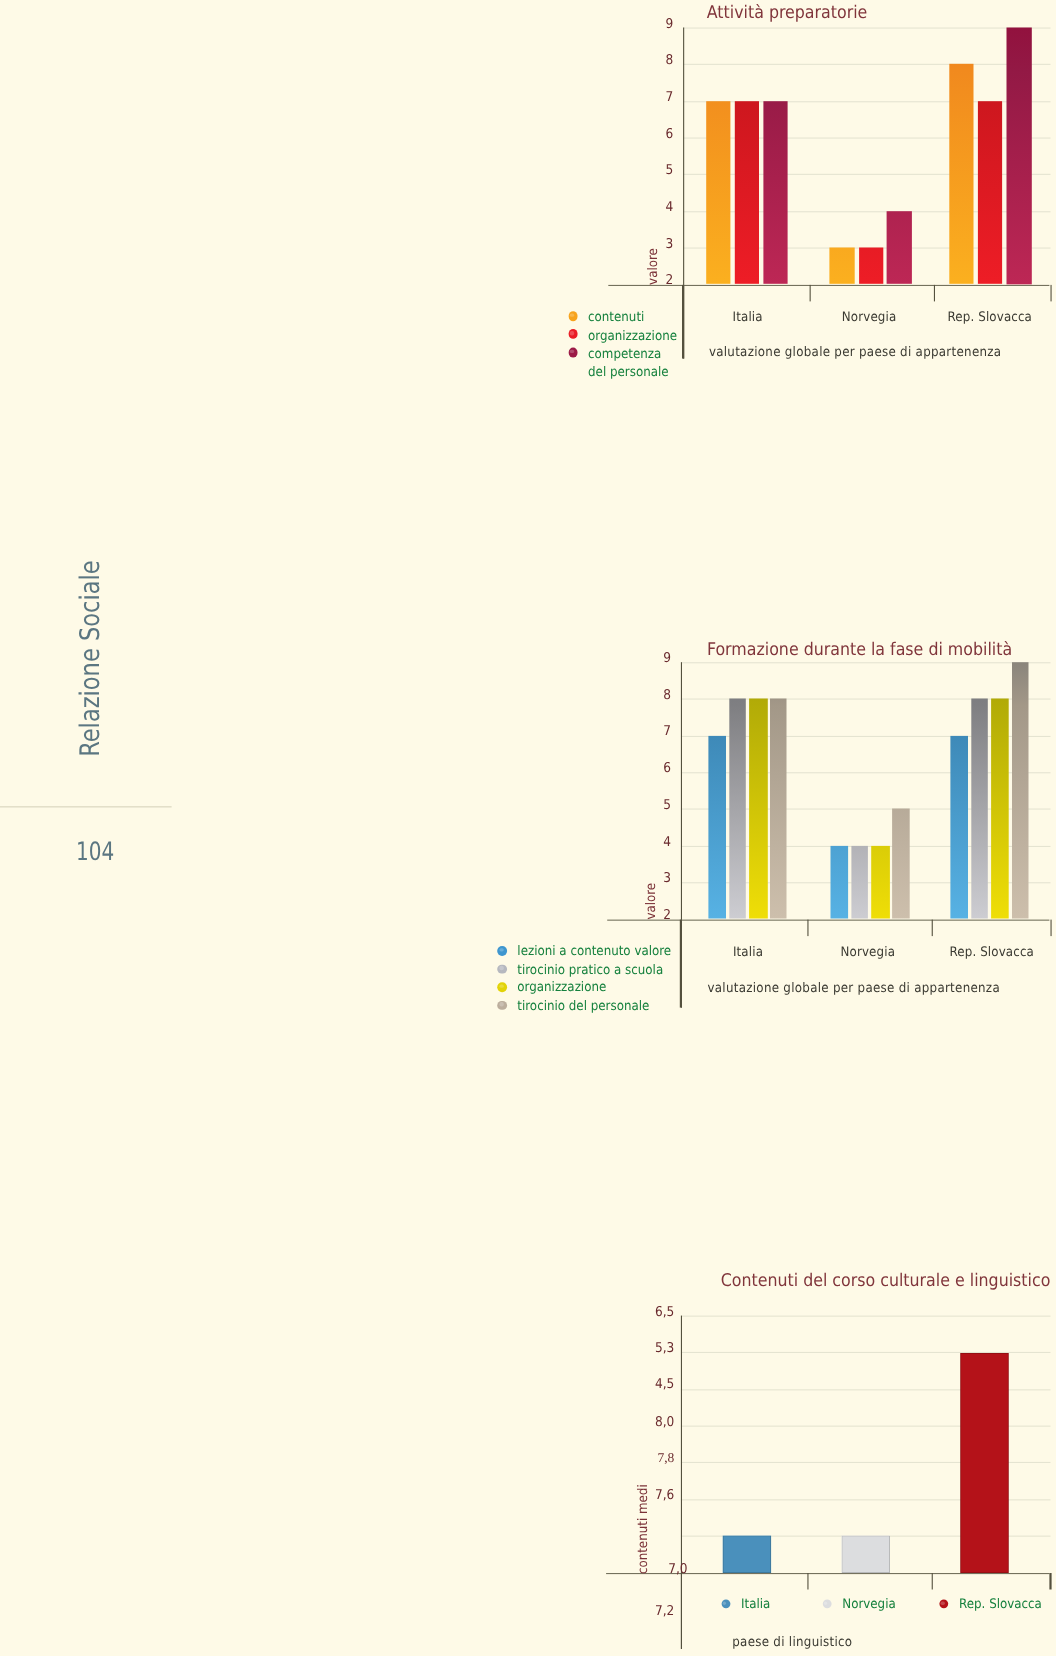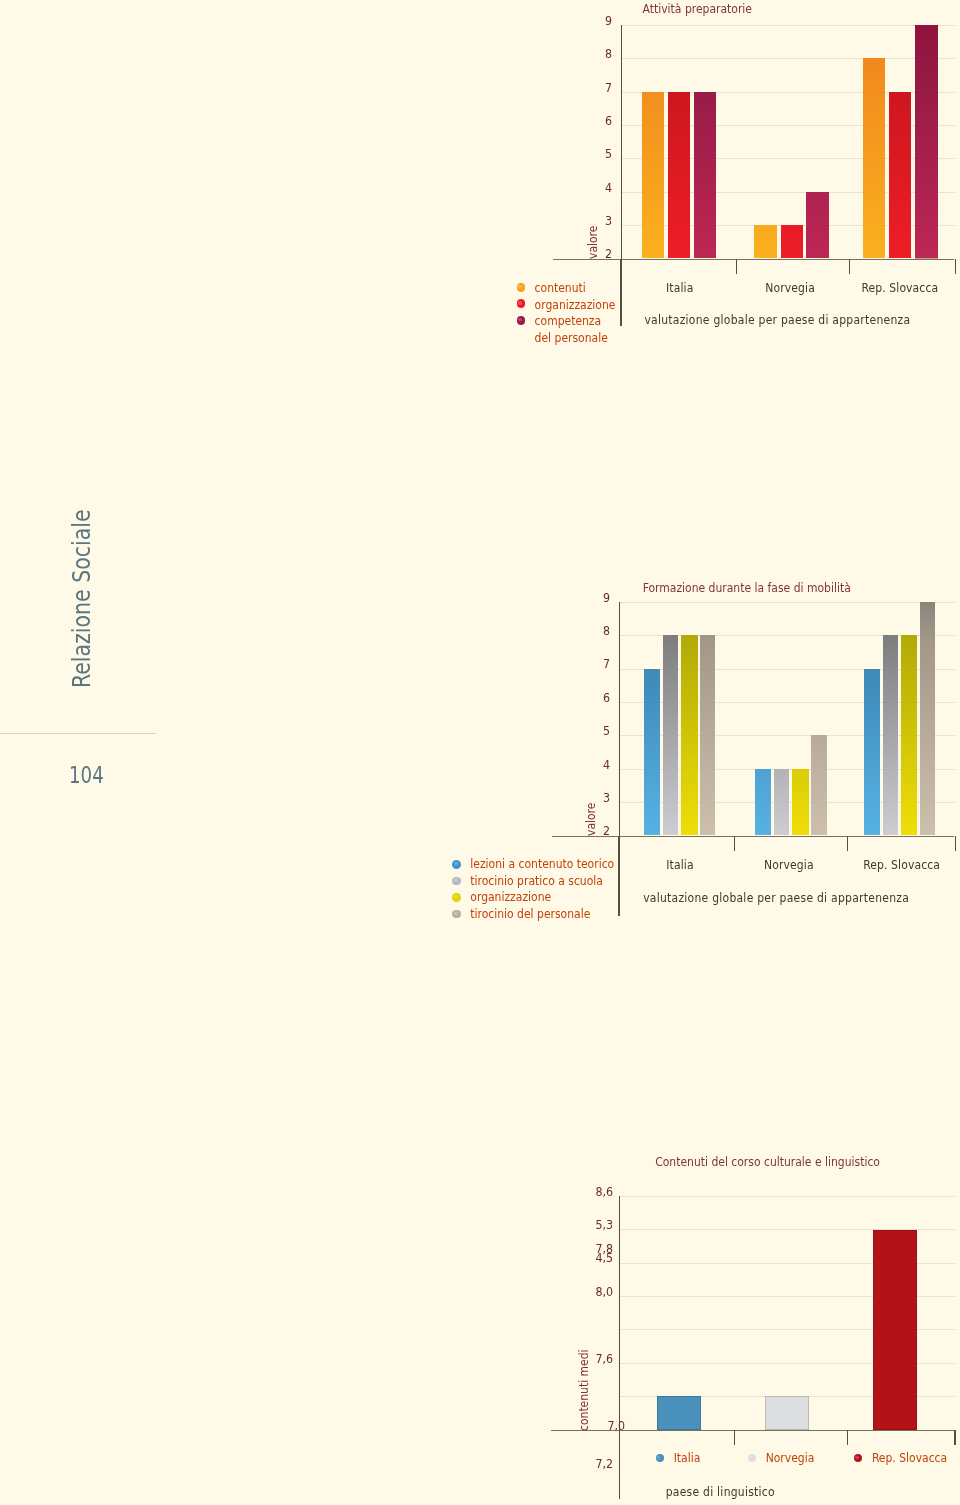--- a/index.html
+++ b/index.html
@@ -17,26 +17,26 @@
   .rule{left:0;top:733px;width:156px;height:1.1px;background:#d7d3bd;}
   .pageno{left:68.5px;top:763.5px;color:#5b7681;font-size:23px;line-height:1;transform:scaleX(0.88);transform-origin:0 0;}
 
   
   .chart{position:absolute;}
   .gridline{position:absolute;height:1px;background:#e5e4d1;}
   .yaxis{position:absolute;width:1.3px;background:#54503e;}
   .baseline{position:absolute;height:1.5px;background:#74715d;}
   .tick{position:absolute;width:1.3px;background:#54503e;}
   .ylab{position:absolute;text-align:right;color:#6a2a2e;font-size:12.3px;line-height:1;}
-  .ctitle{position:absolute;color:#80353b;font-size:12px;line-height:1;white-space:nowrap;}
+  .ctitle{position:absolute;color:#80353b;font-size:16px;line-height:1;white-space:nowrap;}
   .catlab{position:absolute;text-align:center;color:#3b3a32;font-size:12px;line-height:1;white-space:nowrap;letter-spacing:0.12px;}
   .axtitle{position:absolute;text-align:center;color:#3b3a32;font-size:12px;line-height:1;white-space:nowrap;letter-spacing:0.26px;}
   .vaxtitle{position:absolute;color:#7b3238;font-size:12px;line-height:1;white-space:nowrap;
     transform-origin:0 0;transform:rotate(-90deg);}
-  .legitem{position:absolute;color:#c2410c;font-size:12px;line-height:1;white-space:nowrap;}
+  .legitem{position:absolute;color:#15803d;font-size:12px;line-height:1;white-space:nowrap;}
   .legdot{position:absolute;border-radius:50%;}
   .legdot::after{content:"";position:absolute;left:22%;top:22%;width:40%;height:40%;
     border-radius:50%;background:rgba(255,255,255,0.22);}
   .bar{position:absolute;}
 </style>
 </head>
 <body>
 
 <div class="page">
 
@@ -123,43 +123,43 @@
       <div class="bar" style="left:755.00px;top:768.73px;width:16.30px;height:66.77px;background-image:linear-gradient(to bottom, #3a7aa6 0%, #3a83b1 17%, #57b2e4 100%);background-size:100% 233.70px;background-position:0 -166.93px;background-repeat:no-repeat;"></div>
       <div class="bar" style="left:773.90px;top:768.73px;width:15.60px;height:66.77px;background-image:linear-gradient(to bottom, #76777b 0%, #7f7f82 17%, #cdcdd2 100%);background-size:100% 233.70px;background-position:0 -166.93px;background-repeat:no-repeat;"></div>
       <div class="bar" style="left:792.10px;top:768.73px;width:16.50px;height:66.77px;background-image:linear-gradient(to bottom, #a7a007 0%, #b3ac07 17%, #efde07 100%);background-size:100% 233.70px;background-position:0 -166.93px;background-repeat:no-repeat;"></div>
       <div class="bar" style="left:811.20px;top:735.34px;width:15.40px;height:100.16px;background-image:linear-gradient(to bottom, #8a857b 0%, #a39888 17%, #cdbfac 100%);background-size:100% 233.70px;background-position:0 -133.54px;background-repeat:no-repeat;"></div>
       <div class="bar" style="left:863.60px;top:668.57px;width:16.30px;height:166.93px;background-image:linear-gradient(to bottom, #3a7aa6 0%, #3a83b1 17%, #57b2e4 100%);background-size:100% 233.70px;background-position:0 -66.77px;background-repeat:no-repeat;"></div>
       <div class="bar" style="left:882.50px;top:635.19px;width:15.60px;height:200.31px;background-image:linear-gradient(to bottom, #76777b 0%, #7f7f82 17%, #cdcdd2 100%);background-size:100% 233.70px;background-position:0 -33.39px;background-repeat:no-repeat;"></div>
       <div class="bar" style="left:900.70px;top:635.19px;width:16.50px;height:200.31px;background-image:linear-gradient(to bottom, #a7a007 0%, #b3ac07 17%, #efde07 100%);background-size:100% 233.70px;background-position:0 -33.39px;background-repeat:no-repeat;"></div>
       <div class="bar" style="left:919.80px;top:601.80px;width:15.40px;height:233.70px;background-image:linear-gradient(to bottom, #8a857b 0%, #a39888 17%, #cdbfac 100%);background-size:100% 233.70px;background-position:0 -0.00px;background-repeat:no-repeat;"></div>
       <div style="position:absolute;left:618.4px;top:835.5px;width:1.2px;height:80.5px;background:#54503e;"></div>
       <div class="legdot" style="left:452.1px;top:860.00px;width:8.8px;height:8.8px;background:#3e96cf;"></div>
-      <div class="legitem" style="left:470.3px;top:858.00px;">lezioni a contenuto teorico</div>
+      <div class="legitem" style="left:470.3px;top:858.00px;">lezioni a contenuto valore</div>
       <div class="legdot" style="left:452.1px;top:876.50px;width:8.8px;height:8.8px;background:#b6b8bf;"></div>
       <div class="legitem" style="left:470.3px;top:874.50px;">tirocinio pratico a scuola</div>
       <div class="legdot" style="left:452.1px;top:893.00px;width:8.8px;height:8.8px;background:#e2d307;"></div>
       <div class="legitem" style="left:470.3px;top:891.00px;">organizzazione</div>
       <div class="legdot" style="left:452.1px;top:909.50px;width:8.8px;height:8.8px;background:#bcae9d;"></div>
       <div class="legitem" style="left:470.3px;top:907.50px;">tirocinio del personale</div>
     </div>
   <div class="chart" id="chart2">
       <div class="gridline" style="left:618.5px;top:1195.70px;width:336px;"></div>
       <div class="gridline" style="left:618.5px;top:1229.13px;width:336px;"></div>
       <div class="gridline" style="left:618.5px;top:1262.56px;width:336px;"></div>
       <div class="gridline" style="left:618.5px;top:1295.99px;width:336px;"></div>
       <div class="gridline" style="left:618.5px;top:1329.41px;width:336px;"></div>
       <div class="gridline" style="left:618.5px;top:1362.84px;width:336px;"></div>
       <div class="gridline" style="left:618.5px;top:1396.27px;width:336px;"></div>
       <div class="yaxis" style="left:618.5px;top:1195.70px;height:303.80px;"></div>
       <div class="baseline" style="left:551.3px;top:1429.70px;width:403.20px;"></div>
-      <div class="ylab" style="left:533px;top:1185.60px;width:80px;">8,6</div>
+      <div class="ylab" style="left:533px;top:1185.60px;width:80px;">6,5</div>
       <div class="ylab" style="left:533px;top:1219.03px;width:80px;">5,3</div>
       <div class="ylab" style="left:533px;top:1252.46px;width:80px;">4,5</div>
       <div class="ylab" style="left:533px;top:1285.89px;width:80px;">8,0</div>
-      <div class="ylab" style="left:533px;top:1243px;width:80px;">7,8</div>
+      <div class="ylab" style="left:533px;top:1319px;width:80px;font-family:Liberation Serif, serif;">7,8</div>
       <div class="ylab" style="left:533px;top:1352.74px;width:80px;">7,6</div>
       <div class="ylab" style="left:533px;top:1458px;width:80px;">7,2</div>
       <div class="ylab" style="left:545px;top:1419.60px;width:80px;">7,0</div>
       <div class="ctitle" style="left:655.2px;top:1156.3px;">Contenuti del corso culturale e linguistico</div>
       <div class="vaxtitle" style="left:577.8px;top:1430.5px;">contenuti medi</div>
       <div class="tick" style="left:733.90px;top:1430.20px;height:14.5px;"></div>
       <div class="tick" style="left:846.80px;top:1430.20px;height:14.5px;"></div>
       <div class="tick" style="left:954.40px;top:1430.20px;height:14.5px;"></div>
       <div class="axtitle" style="left:520.3px;top:1485.90px;width:400px;">paese di linguistico</div>
       <div class="bar" style="left:656.65px;top:1396.27px;width:44.30px;height:33.43px;background:#4a90bc;box-shadow:inset 0 0 0 0.7px rgba(0,0,0,0.22);"></div>

